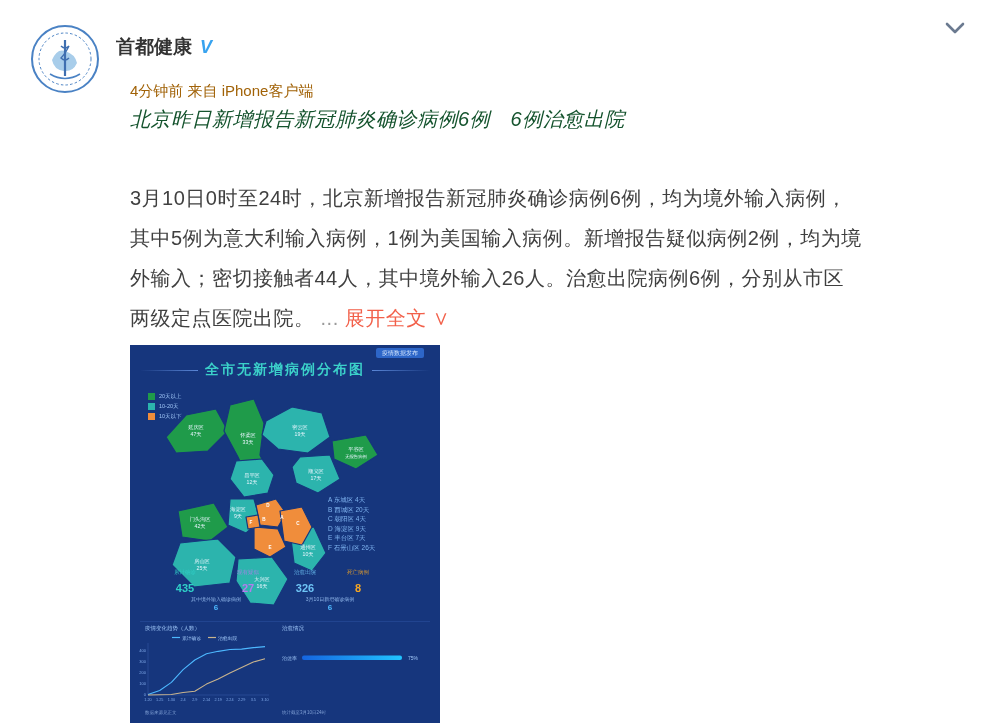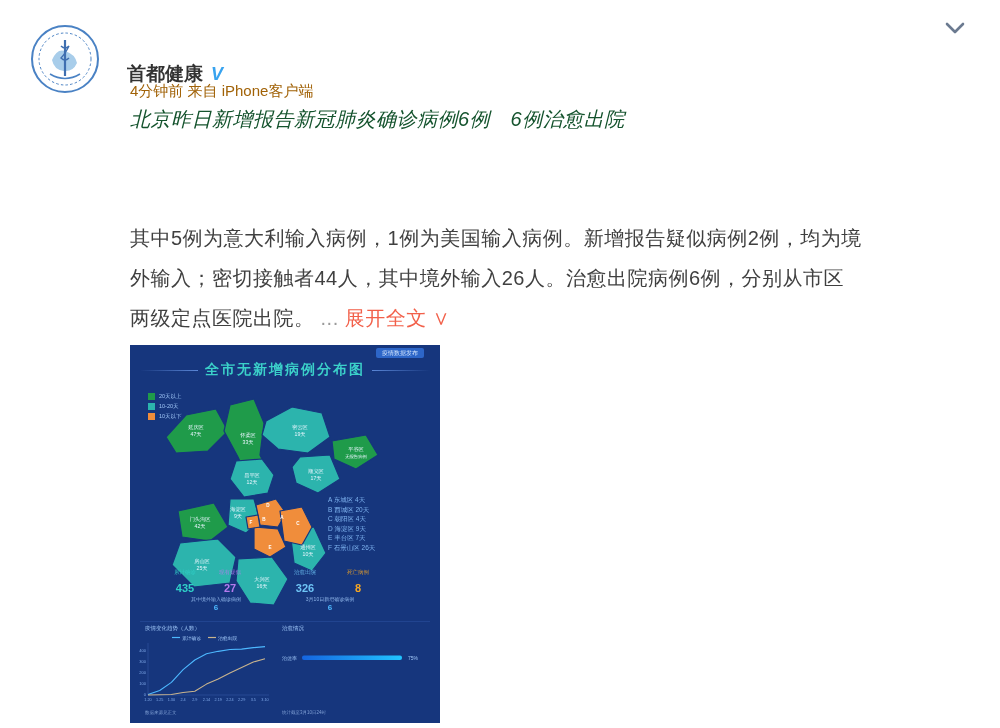--- a/index.html
+++ b/index.html
@@ -1,21 +1,21 @@
 <!DOCTYPE html>
 <html><head>
 <meta charset="utf-8">
 <style>
   * { margin:0; padding:0; box-sizing:border-box; }
   body { background:#fff; font-family:"Liberation Sans", sans-serif; }
   .page { position:relative; width:1000px; height:728px; background:#fff; overflow:hidden; }
 
   
   .avatar { position:absolute; left:30px; top:24px; width:70px; height:70px; }
-  .username { position:absolute; left:127px; top:34px; font-size:19px; font-weight:bold; color:#333;margin-top:27px; }
+  .username { position:absolute; left:116px; top:34px; font-size:19px; font-weight:bold; color:#333; }
   .vbadge { font-size:18px; font-weight:bold; font-style:italic; margin-left:8px; }
   .meta { position:absolute; left:130px; top:82px; font-size:15px; color:#a16207; }
   .collapse { position:absolute; left:942px; top:18px; width:26px; height:20px; cursor:pointer; }
 
   
   .post-title { position:absolute; left:130px; top:106px; font-size:20px; color:#14532d; letter-spacing:0.5px;font-style:italic; }
   .post-body { position:absolute; left:130px; top:178px; width:830px; font-size:20px; color:#404040; line-height:40px; letter-spacing:0.5px; }
   .expand-link { cursor:pointer;text-align:center; }
   .dots { color:#9a9a9a; }
 
@@ -57,21 +57,21 @@
   <div class="username">
     <span>首都健康</span><span class="vbadge" id="vbadge" style="color: rgb(56, 163, 239);">V</span>
   </div>
   <div class="meta">4分钟前 来自 iPhone客户端</div>
   <svg class="collapse" viewBox="0 0 26 20">
     <polyline points="5,6 13,14 21,6" fill="none" stroke="#6b7a90" stroke-width="2.6" stroke-linecap="round" stroke-linejoin="round"></polyline>
   </svg>
 
   <div class="post-title">北京昨日新增报告新冠肺炎确诊病例6例　6例治愈出院</div>
   <div class="post-body">
-    <span id="body-lines"><br><span>其中5例为意大利输入病例，1例为美国输入病例。新增报告疑似病例2例，均为境</span><br><span>外输入；密切接触者44人，其中境外输入26人。治愈出院病例6例，分别从市区</span><br><span>两级定点医院出院。 </span></span><span class="dots">...</span>
+    <span id="body-lines"><span>3月10日0时至24时，北京新增报告新冠肺炎确诊病例6例，均为境外输入病例，</span><br><span>其中5例为意大利输入病例，1例为美国输入病例。新增报告疑似病例2例，均为境</span><br><span>外输入；密切接触者44人，其中境外输入26人。治愈出院病例6例，分别从市区</span><br><span>两级定点医院出院。 </span></span><span class="dots">...</span>
     <span class="expand-link" id="expand" style="color: rgb(242, 96, 74);"><span>展开全文</span> <span>∨</span></span>
   </div>
 
   <div class="infographic" id="igcard" style="background: rgb(22, 54, 125);">
     <div class="ig-badge">疫情数据发布</div>
     <div class="ig-titlerow">
       <div class="ig-line l"></div>
       <div class="ig-title" id="igtitle" style="color: rgb(59, 208, 201);">全市无新增病例分布图</div>
       <div class="ig-line r"></div>
     </div>
@@ -135,21 +135,21 @@
         <div>C 朝阳区 4天</div>
         <div>D 海淀区 9天</div>
         <div>E 丰台区 7天</div>
         <div>F 石景山区 26天</div>
       </div>
     <div id="statsrow">
         <div class="stat" style="left: 55px; top: 224px; color: rgb(47, 208, 200);">
           <div class="slb">累计确诊</div>
           <div class="snum">435</div>
         </div>
-        <div class="stat" style="left: 100px; top: 224px; color: rgb(181, 123, 238);">
+        <div class="stat" style="left: 118px; top: 224px; color: rgb(181, 123, 238);">
           <div class="slb">现有疑似</div>
           <div class="snum">27</div>
         </div>
         <div class="stat" style="left: 175px; top: 224px; color: rgb(110, 196, 245);">
           <div class="slb">治愈出院</div>
           <div class="snum">326</div>
         </div>
         <div class="stat" style="left: 228px; top: 224px; color: rgb(245, 166, 35);">
           <div class="slb">死亡病例</div>
           <div class="snum">8</div>

